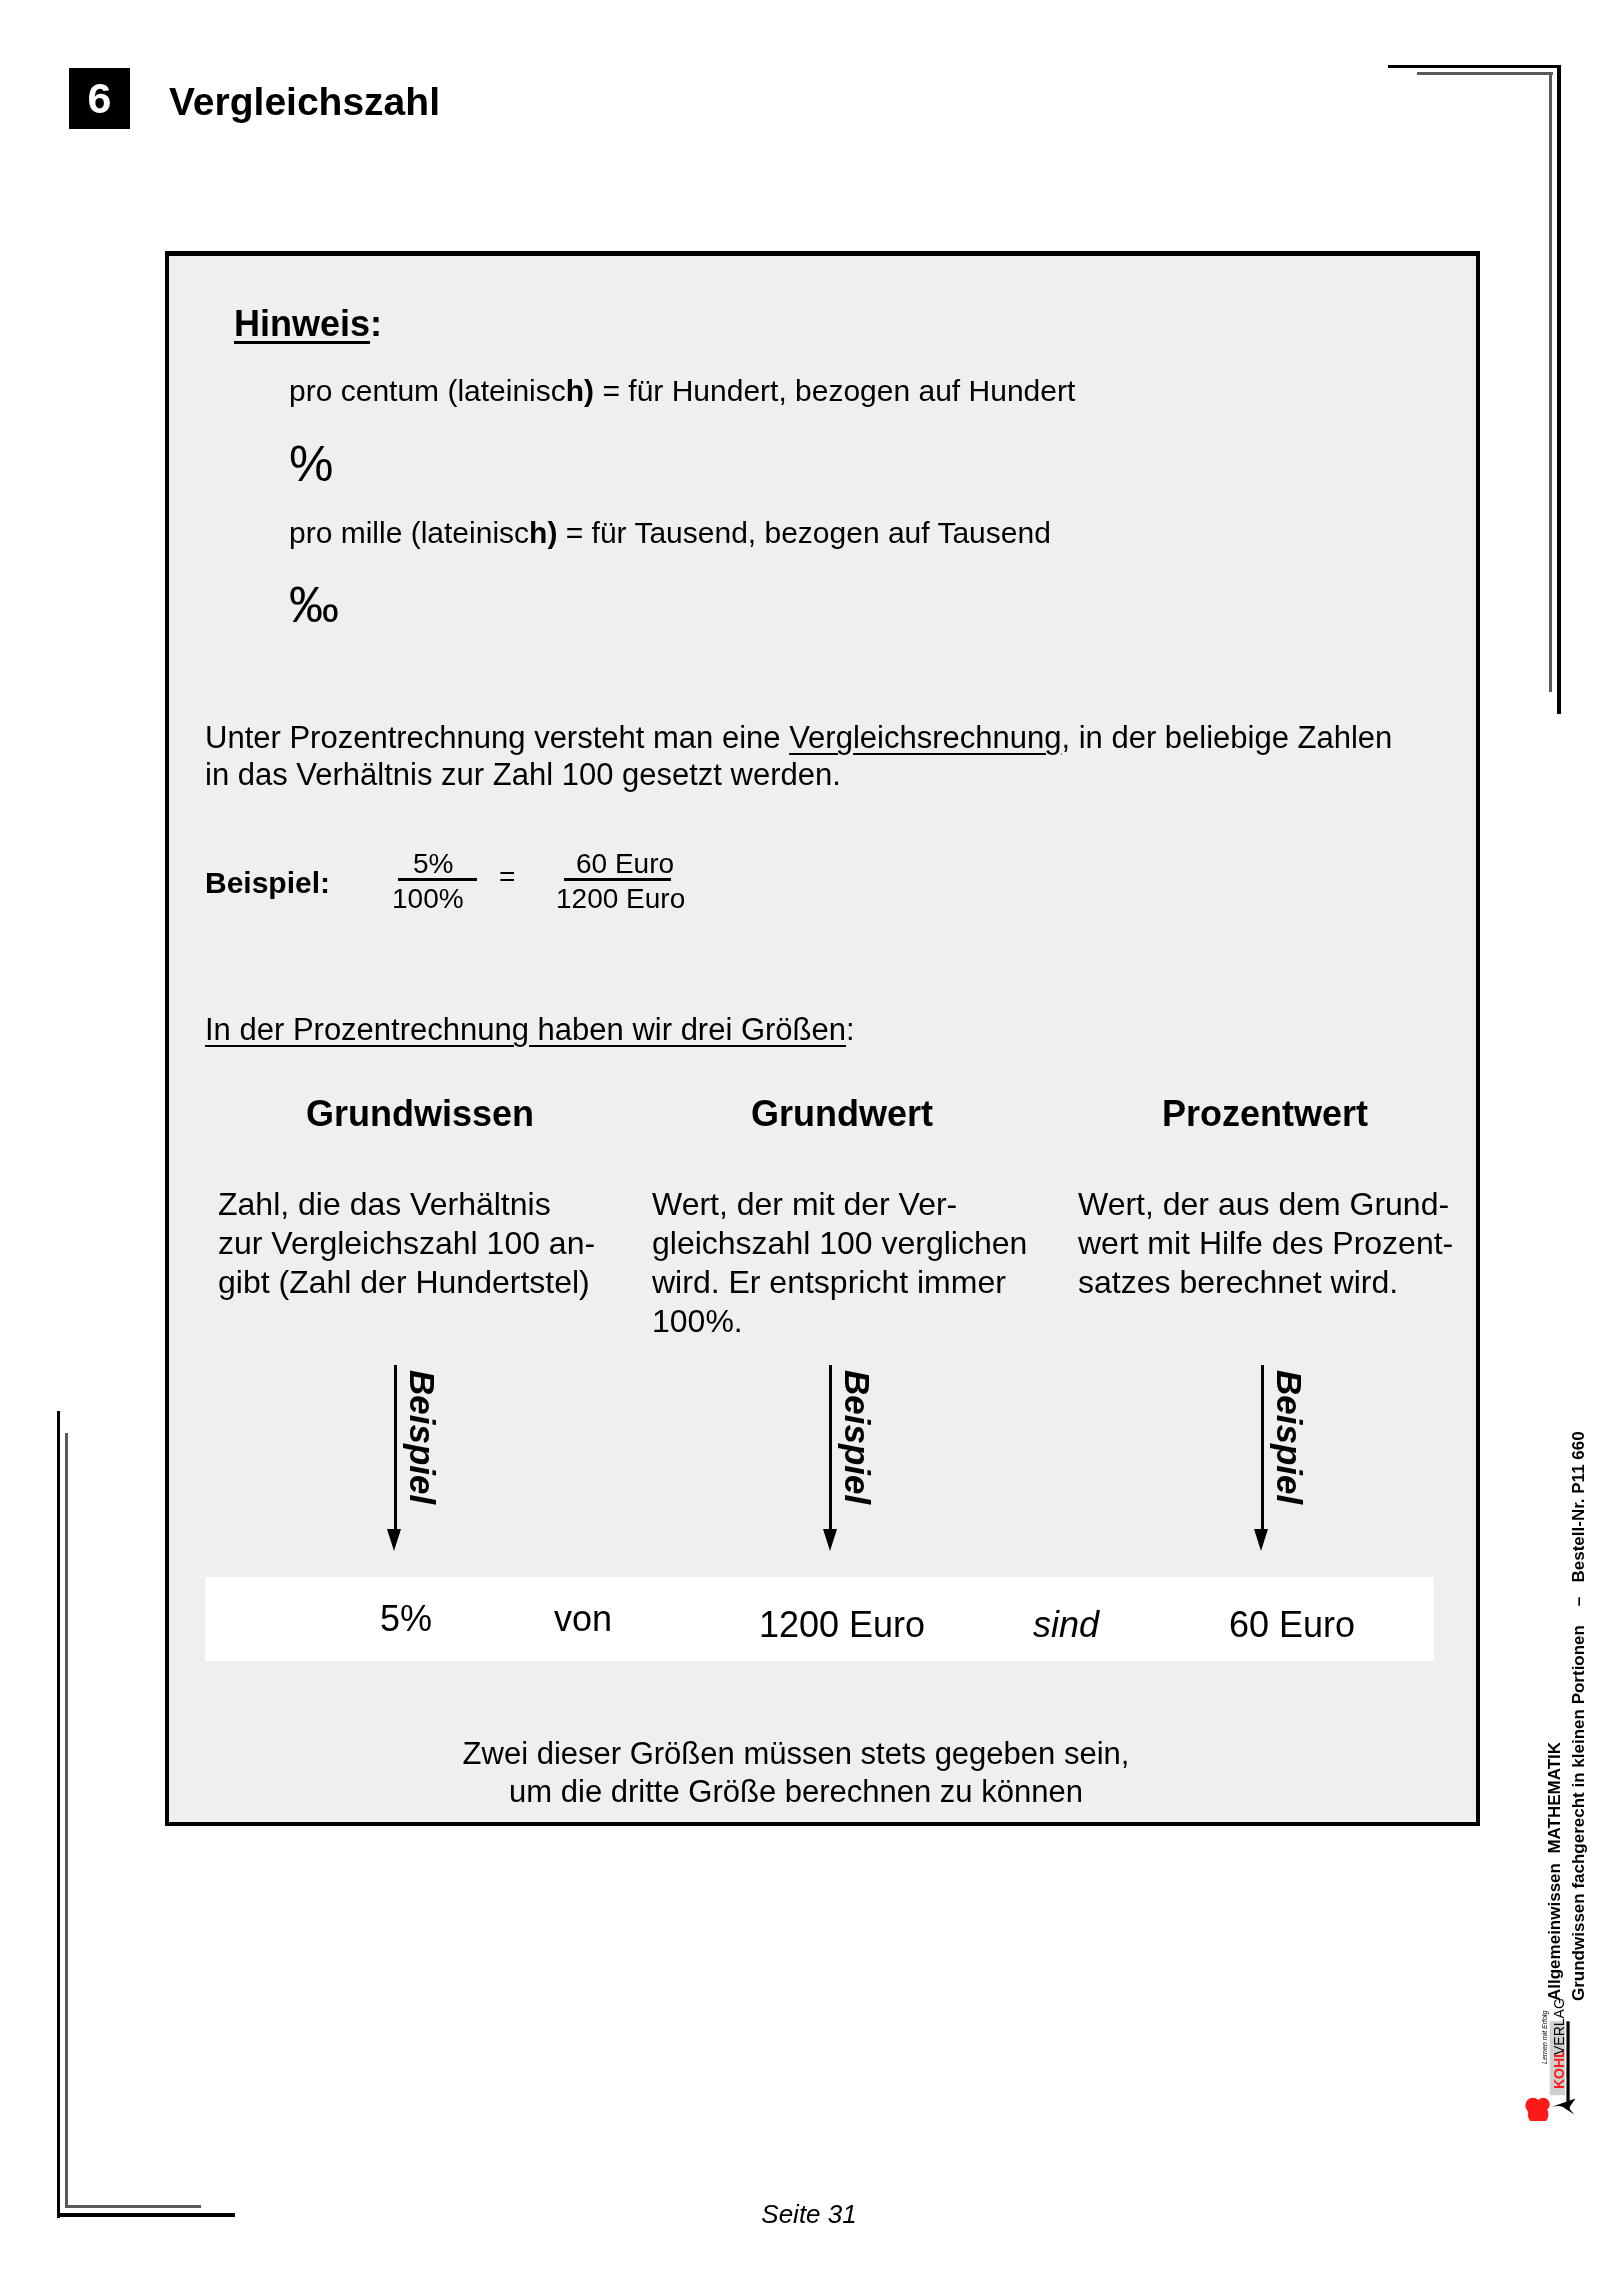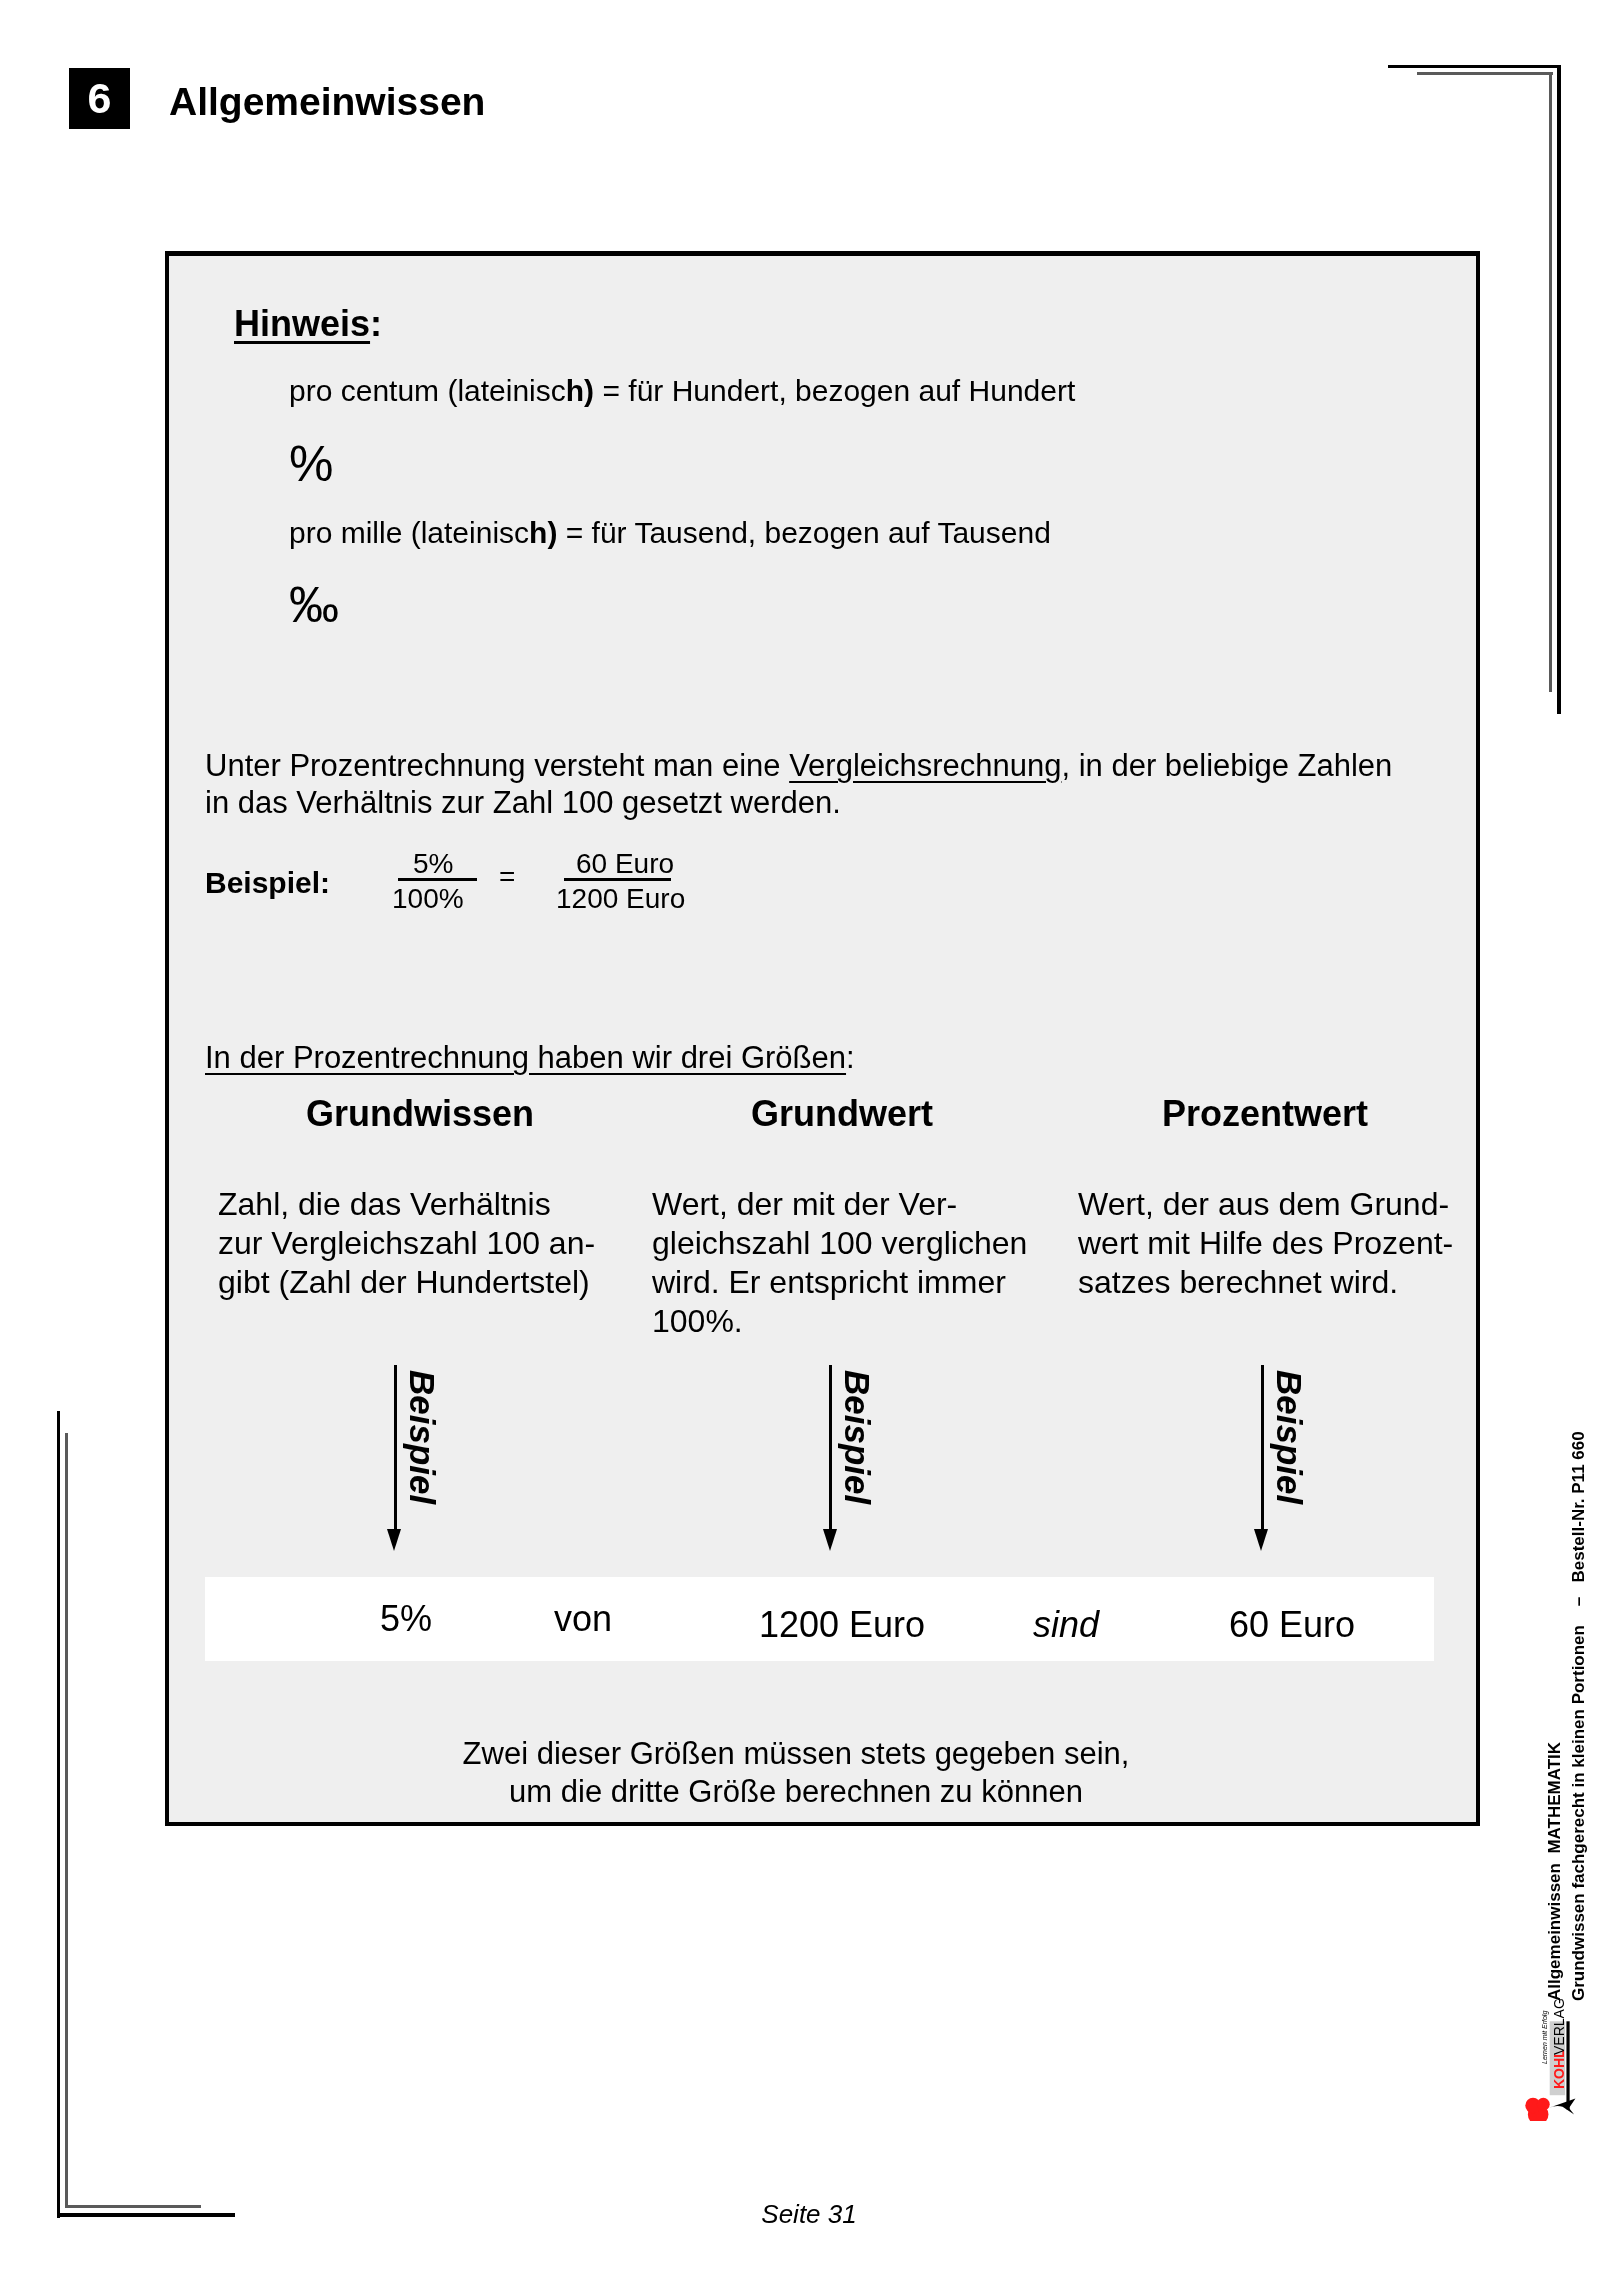--- a/index.html
+++ b/index.html
@@ -12,21 +12,21 @@
 
   .badge { left: 69px; top: 68px; width: 61px; height: 61px; background: #000; color: #fff;
            font-weight: bold; font-size: 43px; line-height: 61px; text-align: center; }
   .title { left: 169px; top: 76px; font-size: 39px; font-weight: bold; line-height: 52px; }
 
   .box { left: 165px; top: 251px; width: 1307px; height: 1566px; background: #efefef;
          border: 4.5px solid #000; border-top-width: 5.2px; }
 
   .txt { position: absolute; white-space: nowrap; line-height: 1; }
   .f46 { font-size: 30px; }
-  .f48 { font-size: 31px; margin-top: 28px; }
+  .f48 { font-size: 31px; }
   .f56b { font-size: 36px; font-weight: bold; }
   .u { text-decoration: underline; text-decoration-thickness: 2.6px; text-underline-offset: 5.2px; }
   .u2 { text-decoration: underline; text-decoration-thickness: 1.9px; text-underline-offset: 4.5px; }
 
   .frac-line { position: absolute; height: 2.6px; background: #000; }
 
   .desc { position: absolute; font-size: 32px; line-height: 39px; white-space: pre; }
 
   .arrow-shaft { position: absolute; width: 3.2px; background: #000; }
   .arrow-head { position: absolute; width: 0; height: 0;
@@ -55,21 +55,21 @@
 <div class="line black" style="left:1557px; top:65px; width:3.9px; height:649px;"></div>
 <div class="line gray" style="left:1417px; top:72px; width:136px; height:3.2px;"></div>
 <div class="line gray" style="left:1549px; top:72px; width:3.2px; height:620px;"></div>
 
 <div class="line black" style="left:57px; top:1411px; width:3.2px; height:807px;"></div>
 <div class="line black" style="left:57px; top:2213px; width:178px; height:3.9px;"></div>
 <div class="line gray" style="left:65px; top:1433px; width:3.2px; height:775px;"></div>
 <div class="line gray" style="left:65px; top:2205px; width:136px; height:3.2px;"></div>
 
 <div class="abs badge">6</div>
-<div class="abs title">Allgemeinwissen</div>
+<div class="abs title">Vergleichszahl</div>
 
 <div class="abs box"></div>
 
 <div class="txt f56b" style="left:234px; top:306px;">
   <span class="u">Hinweis</span><span>:</span>
 </div>
 <div class="txt f46" style="left:289px; top:376px;">
   <span>pro centum (lateinisc</span><b>h)</b><span>  = für Hundert, bezogen auf Hundert</span>
 </div>
 <div class="txt" style="left:289px; top:439px; font-size:50px;">%</div>

